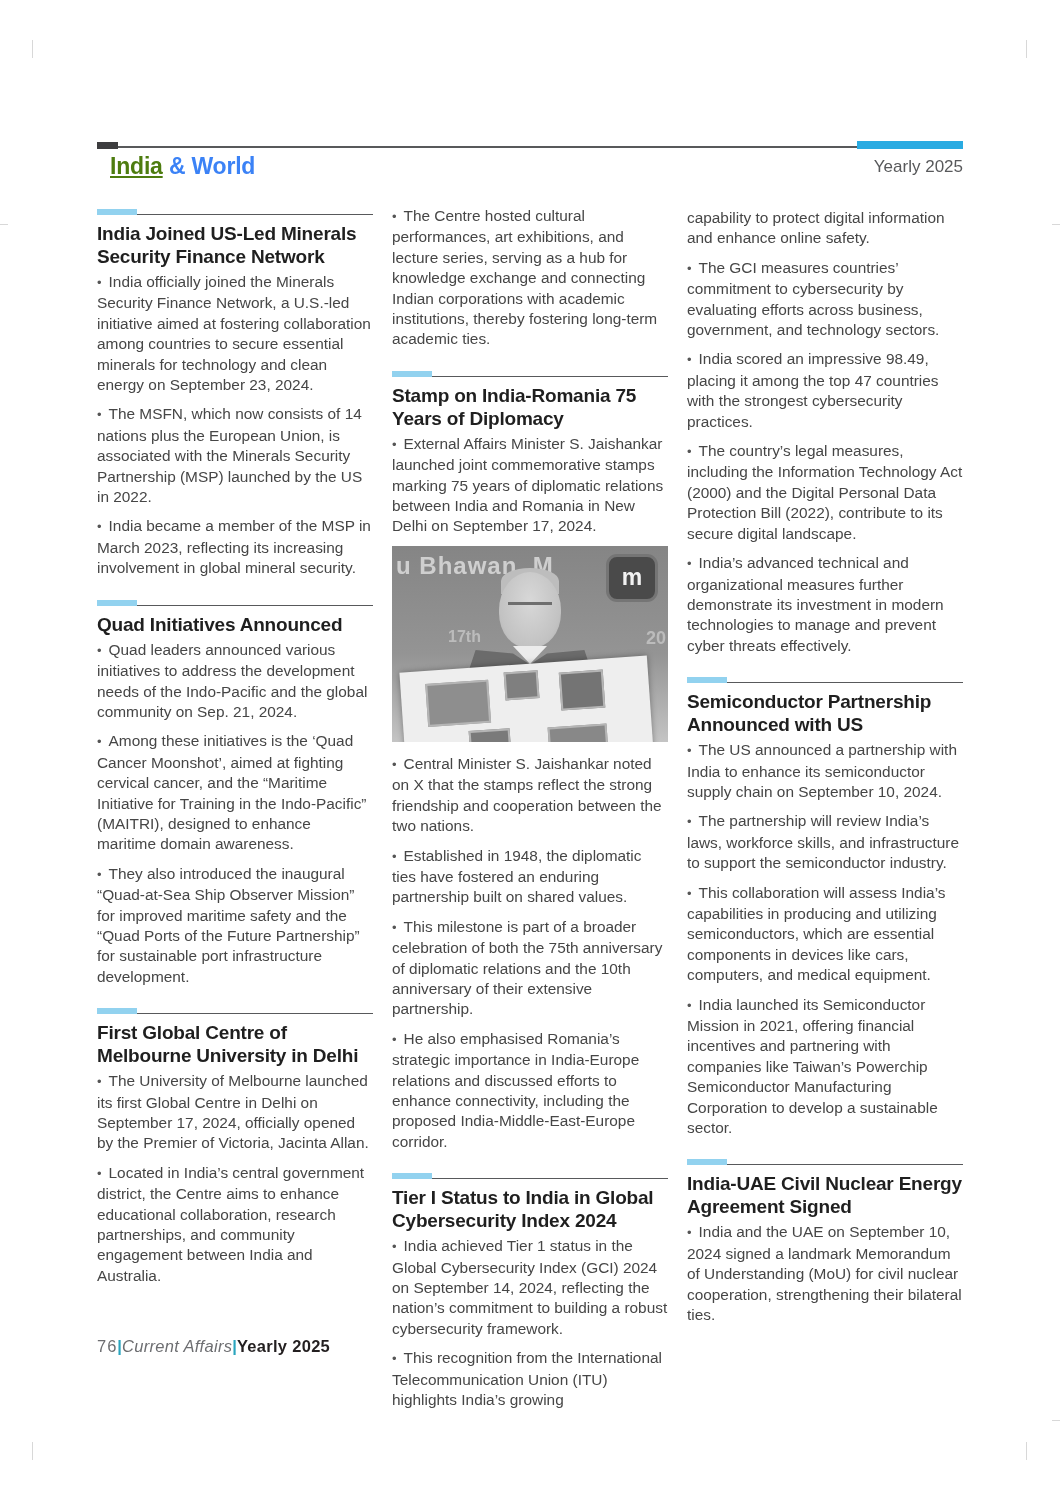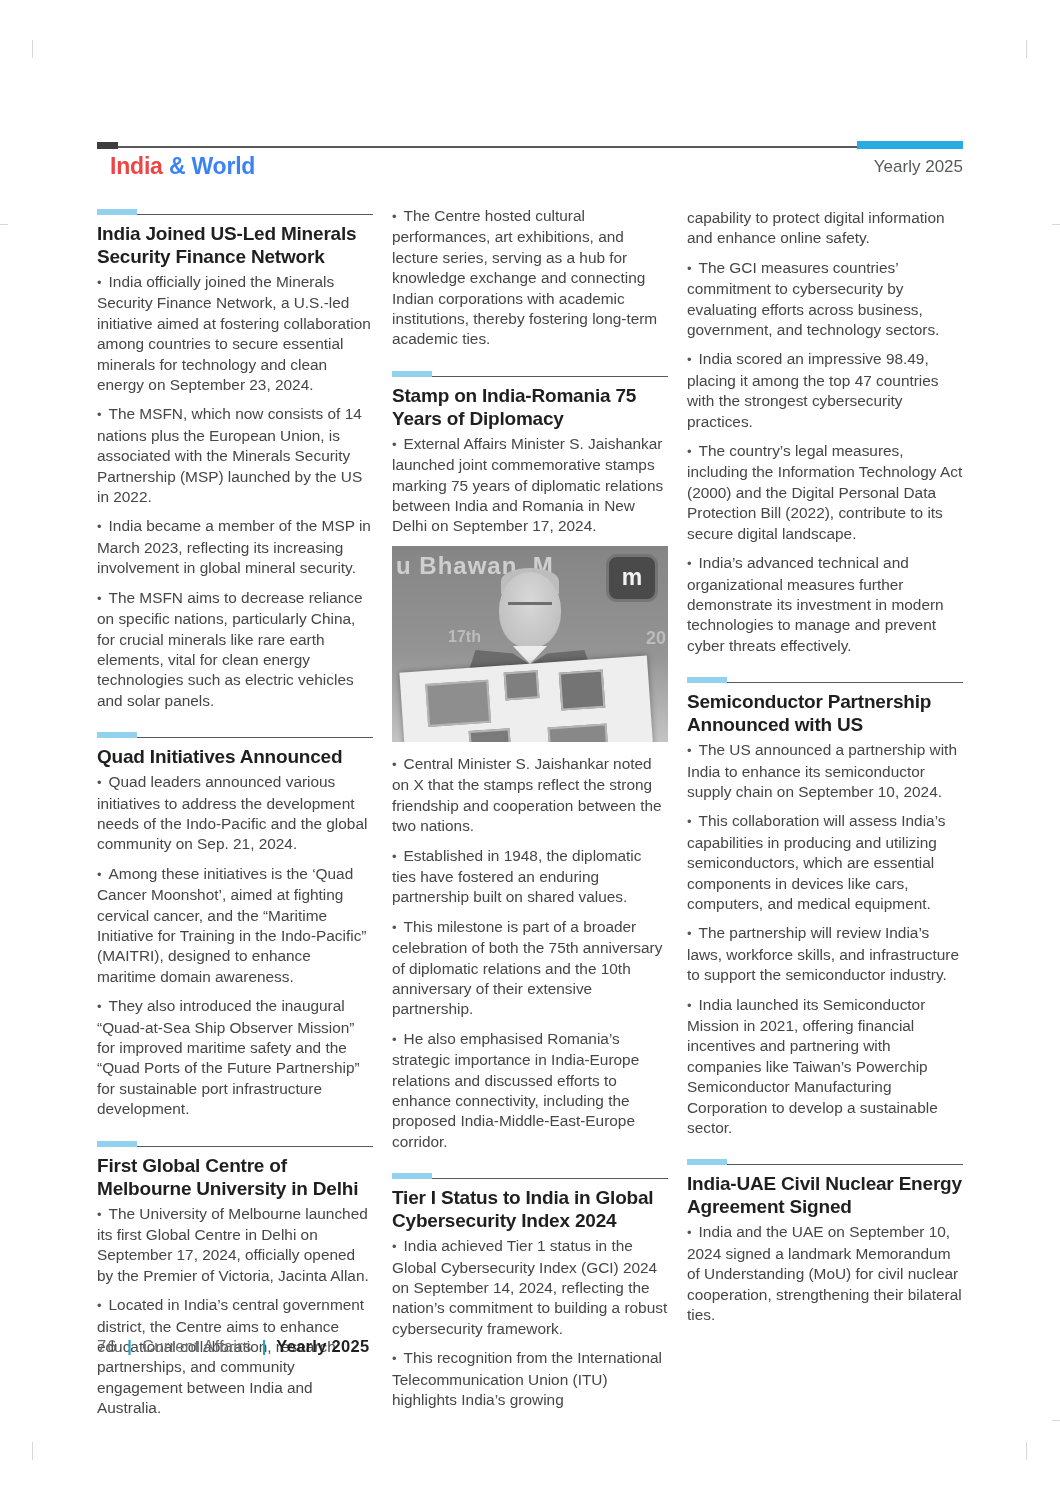--- a/index.html
+++ b/index.html
@@ -7,21 +7,21 @@
     width:1060px;height:1500px;position:relative;background:#ffffff;
     font-family:"Liberation Sans",sans-serif;overflow:hidden;
   }
   
   .crop{position:absolute;background:#d8d8d8;}
   
   .head-rule{position:absolute;left:97px;top:146px;width:866px;height:1.5px;background:#58595b;}
   .head-chip{position:absolute;left:97px;top:142px;width:21px;height:7px;background:#3d3d3f;}
   .head-blue{position:absolute;left:857px;top:141px;width:106px;height:8px;background:#29ABE2;}
   .brand{position:absolute;left:110px;top:153px;font-size:23px;font-weight:bold;letter-spacing:-0.2px;}
-  .brand .bk{color:#ef4444;}
+  .brand .bk{color:#4d7c0f;text-decoration:underline;}
   .brand .bl{color:#3b82f6;}
   .hdr-right{position:absolute;top:157px;right:97px;font-size:17px;color:#58595b;}
   
   #columns{position:absolute;left:97px;top:206px;width:866px;display:flex;gap:19px;align-items:flex-start;}
   .col{width:276px;flex:0 0 276px;}
   .marker{position:relative;height:8px;border-bottom:1.5px solid #58595b;margin:18px 0 0 0;}
   .col > .marker:first-child{margin-top:0;}
   .mbar{position:absolute;left:0;bottom:-1px;width:40px;height:6px;background:#92d2ef;}
   .stitle{
     margin:7px 0 4px 0;font-size:19px;line-height:23px;font-weight:bold;
@@ -54,24 +54,24 @@
   .ph-vest{position:absolute;left:50%;top:104px;transform:translateX(-50%);width:170px;height:92px;background:#6b6b6b;
     clip-path:polygon(18% 0,40% 4%,50% 16%,60% 4%,82% 0,100% 100%,0 100%);}
   .ph-sheet{position:absolute;left:4%;bottom:-34px;width:90%;height:112px;background:#eeeeee;transform:rotate(-4deg);box-shadow:0 0 6px rgba(0,0,0,.35);}
   .stamp{position:absolute;background:#8e8e8e;border:2px solid #b5b5b5;}
   .s1{left:10%;top:12%;width:24%;height:34%;}
   .s2{left:42%;top:6%;width:12%;height:22%;background:#7f7f7f;}
   .s3{left:64%;top:10%;width:16%;height:30%;background:#747474;}
   .s4{left:26%;top:56%;width:15%;height:36%;background:#7a7a7a;}
   .s5{left:58%;top:58%;width:22%;height:32%;background:#888888;}
   
-  .footer{position:absolute;left:97px;top:1337px;font-size:16.5px;color:#6d6e71;display:flex;gap:10px;align-items:baseline;}
+  .footer{position:absolute;left:97px;top:1337px;font-size:16.5px;color:#6d6e71;display:flex;align-items:baseline;}
   .footer .sep{color:#2AA5BE;font-weight:bold;}
   .footer .pg{letter-spacing:1px;}
-  .footer .bt{letter-spacing:0.3px;}
+  .footer .bt{letter-spacing:0.3px;font-style:italic;}
   .footer .ed{color:#231f20;font-weight:bold;letter-spacing:0.3px;}
 </style>
 </head>
 <body>
 
 <div class="crop" style="left:32px;top:40px;width:1px;height:18px;"></div>
 <div class="crop" style="left:0;top:224px;width:8px;height:1px;"></div>
 <div class="crop" style="left:1026px;top:40px;width:1px;height:18px;"></div>
 <div class="crop" style="left:1052px;top:224px;width:8px;height:1px;"></div>
 <div class="crop" style="left:32px;top:1442px;width:1px;height:18px;"></div>
@@ -89,21 +89,20 @@
 
 <div id="columns">
     <div class="col">
       <div class="marker">
         <span class="mbar"></span>
       </div>
       <h2 class="stitle">India Joined US-Led Minerals Security Finance Network</h2>
       <p class="body bullet"><span class="dot">•</span><span>India officially joined the Minerals Security Finance Network, a U.S.-led initiative aimed at fostering collaboration among countries to secure essential minerals for technology and clean energy on September 23, 2024.</span></p>
       <p class="body bullet"><span class="dot">•</span><span>The MSFN, which now consists of 14 nations plus the European Union, is associated with the Minerals Security Partnership (MSP) launched by the US in 2022.</span></p>
       <p class="body bullet"><span class="dot">•</span><span>India became a member of the MSP in March 2023, reflecting its increasing involvement in global mineral security.</span></p>
-      <p class="body bullet"><span class="dot">•</span><span>The MSFN aims to decrease reliance on specific nations, particularly China, for crucial minerals like rare earth elements, vital for clean energy technologies such as electric vehicles and solar panels.</span></p>
       <div class="marker">
         <span class="mbar"></span>
       </div>
       <h2 class="stitle">Quad Initiatives Announced</h2>
       <p class="body bullet"><span class="dot">•</span><span>Quad leaders announced various initiatives to address the development needs of the Indo-Pacific and the global community on Sep. 21, 2024.</span></p>
       <p class="body bullet"><span class="dot">•</span><span>Among these initiatives is the ‘Quad Cancer Moonshot’, aimed at fighting cervical cancer, and the “Maritime Initiative for Training in the Indo-Pacific” (MAITRI), designed to enhance maritime domain awareness.</span></p>
       <p class="body bullet"><span class="dot">•</span><span>They also introduced the inaugural “Quad-at-Sea Ship Observer Mission” for improved maritime safety and the “Quad Ports of the Future Partnership” for sustainable port infrastructure development.</span></p>
       <div class="marker">
         <span class="mbar"></span>
       </div>
@@ -151,22 +150,22 @@
       <p class="body cont">capability to protect digital information and enhance online safety.</p>
       <p class="body bullet"><span class="dot">•</span><span>The GCI measures countries’ commitment to cybersecurity by evaluating efforts across business, government, and technology sectors.</span></p>
       <p class="body bullet"><span class="dot">•</span><span>India scored an impressive 98.49, placing it among the top 47 countries with the strongest cybersecurity practices.</span></p>
       <p class="body bullet"><span class="dot">•</span><span>The country’s legal measures, including the Information Technology Act (2000) and the Digital Personal Data Protection Bill (2022), contribute to its secure digital landscape.</span></p>
       <p class="body bullet"><span class="dot">•</span><span>India’s advanced technical and organizational measures further demonstrate its investment in modern technologies to manage and prevent cyber threats effectively.</span></p>
       <div class="marker">
         <span class="mbar"></span>
       </div>
       <h2 class="stitle">Semiconductor Partnership Announced with US</h2>
       <p class="body bullet"><span class="dot">•</span><span>The US announced a partnership with India to enhance its semiconductor supply chain on September 10, 2024.</span></p>
+      <p class="body bullet"><span class="dot">•</span><span>The partnership will review India’s laws, workforce skills, and infrastructure to support the semiconductor industry.</span></p>
       <p class="body bullet"><span class="dot">•</span><span>This collaboration will assess India’s capabilities in producing and utilizing semiconductors, which are essential components in devices like cars, computers, and medical equipment.</span></p>
-      <p class="body bullet"><span class="dot">•</span><span>The partnership will review India’s laws, workforce skills, and infrastructure to support the semiconductor industry.</span></p>
       <p class="body bullet"><span class="dot">•</span><span>India launched its Semiconductor Mission in 2021, offering financial incentives and partnering with companies like Taiwan’s Powerchip Semiconductor Manufacturing Corporation to develop a sustainable sector.</span></p>
       <div class="marker">
         <span class="mbar"></span>
       </div>
       <h2 class="stitle">India-UAE Civil Nuclear Energy Agreement Signed</h2>
       <p class="body bullet"><span class="dot">•</span><span>India and the UAE on September 10, 2024 signed a landmark Memorandum of Understanding (MoU) for civil nuclear cooperation, strengthening their bilateral ties.</span></p>
     </div>
   </div>
 
 <div class="footer">

